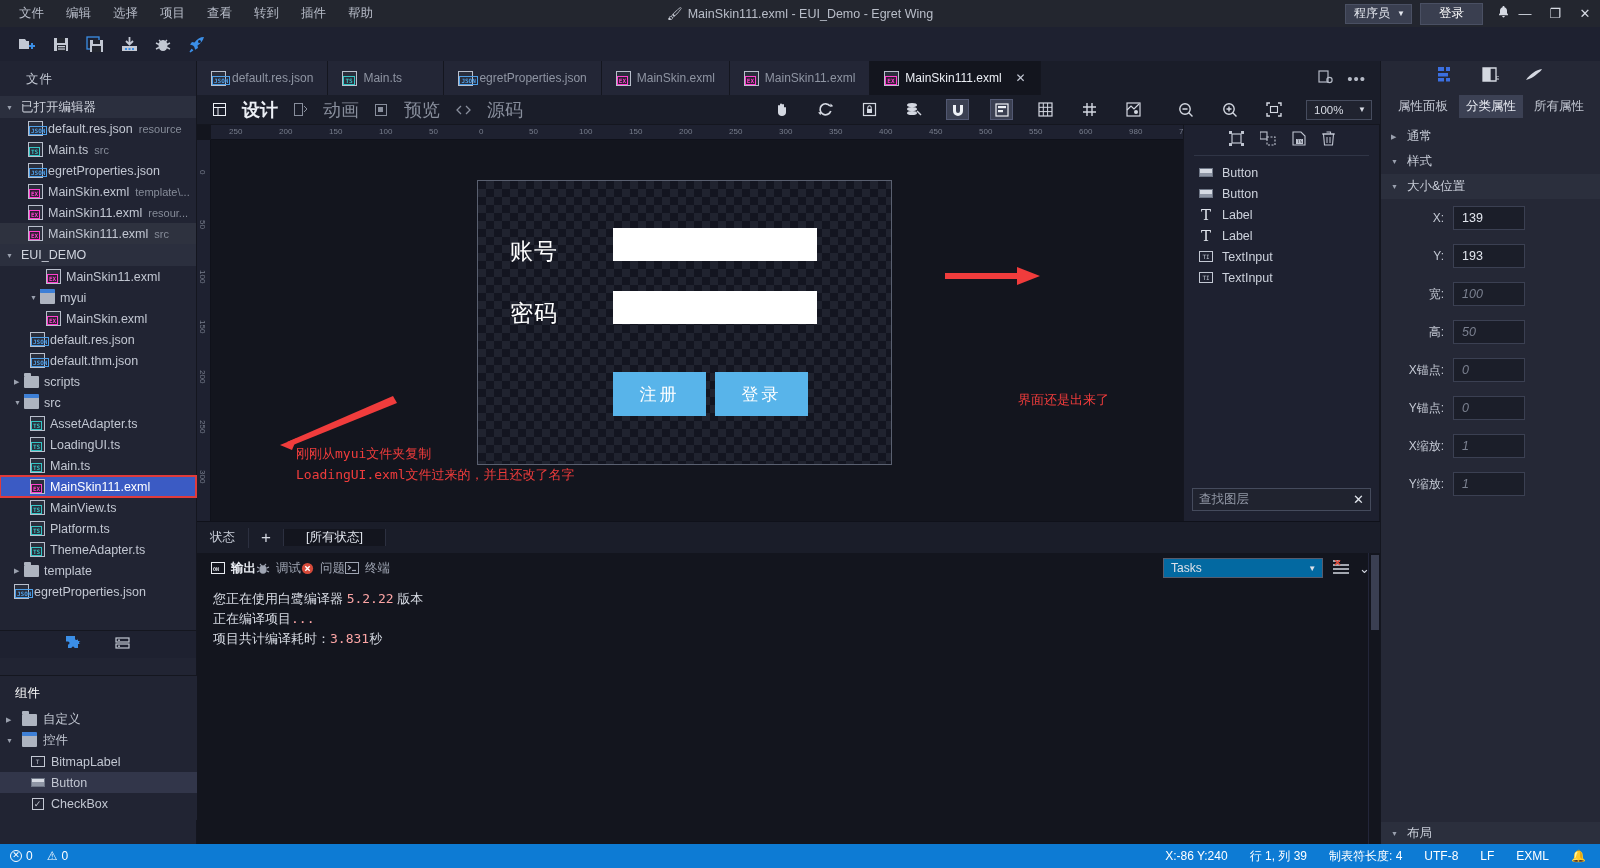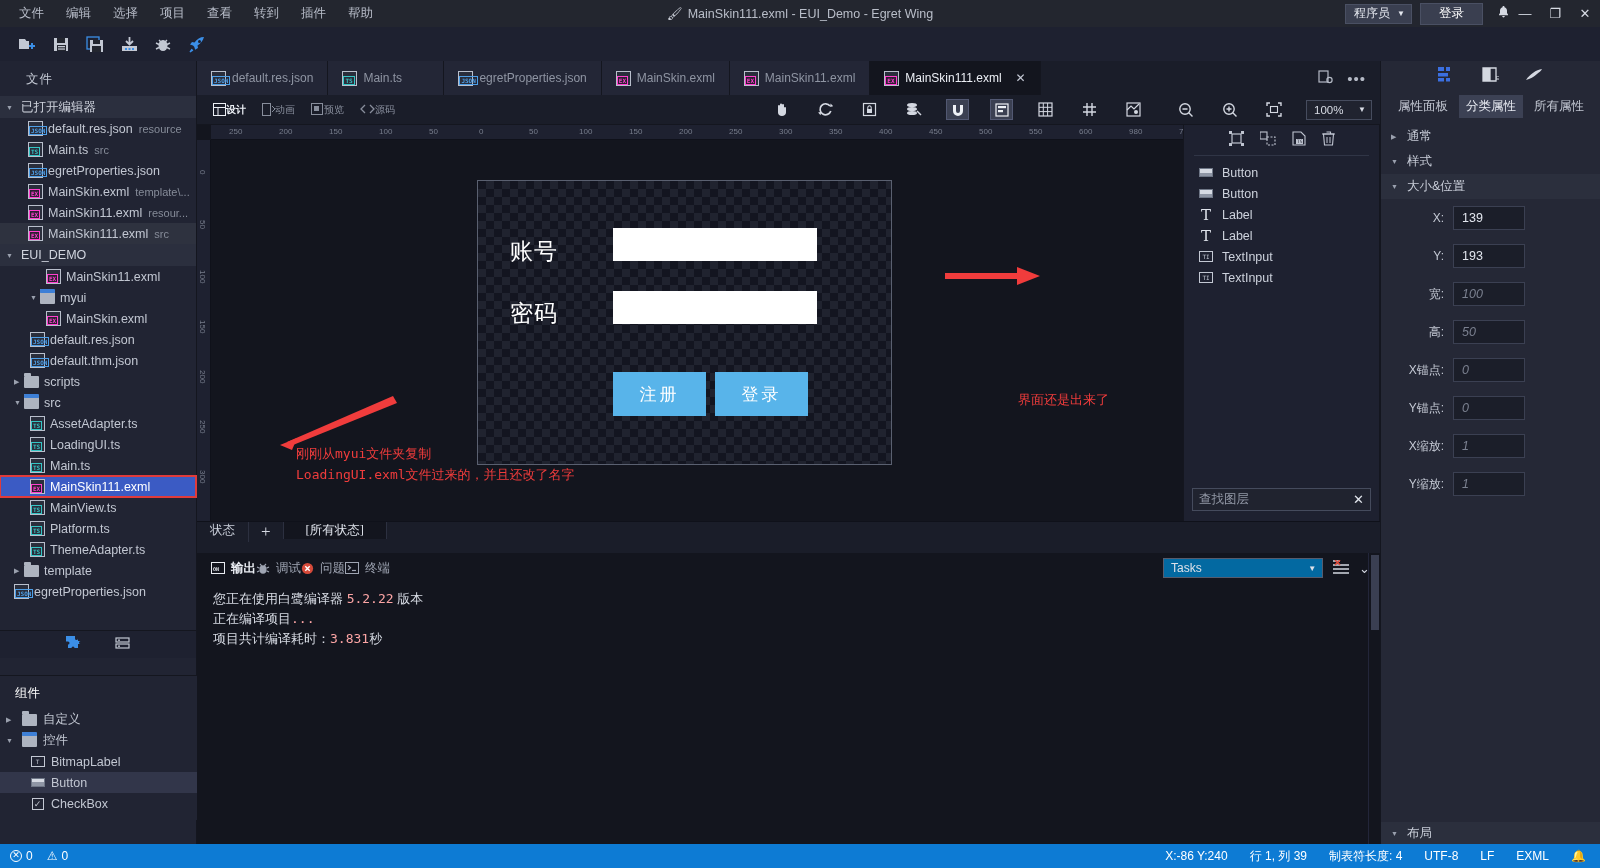--- a/index.html
+++ b/index.html
@@ -128,21 +128,21 @@
   .tab .x { margin-left:8px; font-size:12px; color:#c8ccd8; }
   .tab-actions { margin-left:auto; display:flex; align-items:center; gap:14px; padding-right:14px; color:#b5bac6; }
 
   
   .edtoolbar {
     position:absolute; left:197px; top:95px; right:220px; height:30px;
     background:#1a1d29; display:flex; align-items:center; padding-left:8px; gap:2px;
     border-bottom:1px solid #14161f;
   }
   .mode {
-    display:flex; gap:0; padding:3px 8px; font-size:10px; color:#888e9c;
+    display:flex; align-items:center; gap:16px; padding:3px 8px; font-size:18px; color:#888e9c;
   }
   .mode.active { color:#eceff5; font-weight:bold; }
   .ed-right { margin-left:auto; display:flex; align-items:center; gap:21px; padding-right:8px; }
   .ed-ico {
     width:23px; height:21px; display:flex; align-items:center; justify-content:center; color:#c8ccd8;
   }
   .ed-ico.on { background:#3b4052; border:1px solid #525872; }
   .zoom-box {
     width:66px; height:20px; background:#20232f; border:1px solid #464c5e; color:#d8dce5;
     font-size:11.5px; display:flex; align-items:center; padding-left:7px; position:relative;
@@ -218,21 +218,21 @@
   .prop-label { width:62px; text-align:right; font-size:12px; color:#c4c9d4; padding-right:9px; }
   .prop-input {
     width:72px; height:24px; background:#1b1e29; border:1px solid #3b4052; color:#e2e6ee;
     font-size:12.5px; display:flex; align-items:center; padding-left:8px;
   }
   .prop-input.ph { color:#7b8190; font-style:italic; }
 
   
   .statebar {
     position:absolute; left:197px; right:220px; top:521px; height:32px; background:#1a1d29;
-    display:flex; align-items:flex-start; border-top:1px solid #0f111a;font-family:Liberation Serif, serif;
+    display:flex; align-items:center; border-top:1px solid #0f111a;
   }
   .state-label { display:flex; align-items:center; padding:0 13px; font-size:12.5px; color:#c9ced9;}
   .state-plus { display:flex; align-items:center; padding:0 12px; font-size:17px; color:#d6dae3; border-left:1px solid #2c3040;}
   .state-tab {
     display:flex; align-items:center; padding:0 22px; font-size:12.5px; color:#dfe3eb;
     background:#13151e; border-left:1px solid #2c3040; border-right:1px solid #2c3040;
   }
   .console {
     position:absolute; left:197px; right:220px; top:553px; bottom:24px; background:#13151e;
   }

